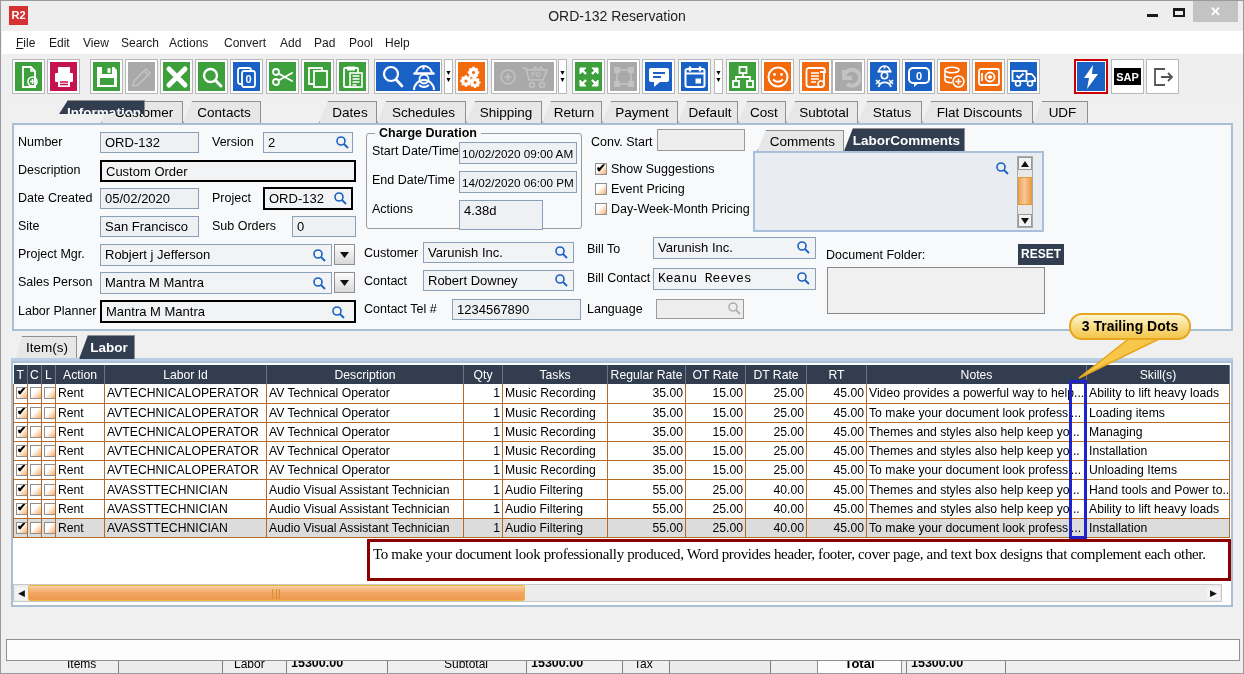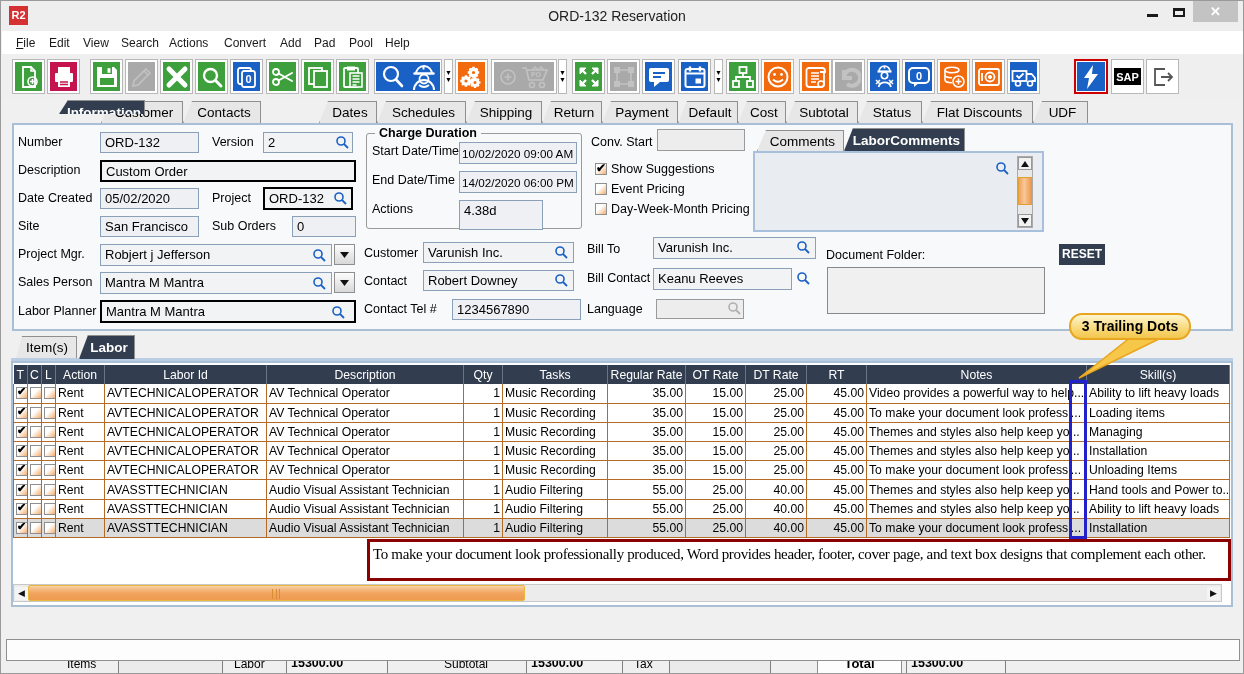--- a/index.html
+++ b/index.html
@@ -595,21 +595,21 @@
   <div class="cb" style="left:594px; top:202px;"></div>
   <span class="lbl" style="left:610px; top:201px;">Day-Week-Month Pricing</span>
 
   <span class="lbl" style="left:586px; top:241px;">Bill To</span>
   <div class="fld wht" style="left:652px; top:236px; width:163px; height:22px;">Varunish Inc.</div>
   <svg class="mag" style="left:795px; top:239px;" viewBox="0 0 14 14">
       <circle cx="6" cy="6" r="4" fill="none" stroke="#1961c4" stroke-width="1.6"></circle>
       <path d="M9 9l4 4" stroke="#1961c4" stroke-width="1.8"></path>
     </svg>
   <span class="lbl" style="left:586px; top:270px;">Bill Contact</span>
-  <div class="fld wht" style="left:652px; top:267px; width:139px; height:22px;">Keanu Reeves</div>
+  <div class="fld wht" style="left:652px; top:267px; width:163px; height:22px;font-family:Liberation Mono, monospace;">Keanu Reeves</div>
   <svg class="mag" style="left:795px; top:270px;" viewBox="0 0 14 14">
       <circle cx="6" cy="6" r="4" fill="none" stroke="#1961c4" stroke-width="1.6"></circle>
       <path d="M9 9l4 4" stroke="#1961c4" stroke-width="1.8"></path>
     </svg>
   <span class="lbl" style="left:586px; top:301px;">Language</span>
   <div class="fld dis" style="left:655px; top:298px; width:88px; height:20px;"></div>
   <svg class="mag" style="left:726px; top:300px;" viewBox="0 0 14 14">
       <circle cx="6" cy="6" r="4" fill="none" stroke="#b0b0b0" stroke-width="1.6"></circle>
       <path d="M9 9l4 4" stroke="#b0b0b0" stroke-width="1.8"></path>
     </svg>
@@ -626,21 +626,21 @@
             <path d="M4 0L8 6H0z" fill="#111"></path>
           </svg></div>
       <div id="cthumb"></div>
       <div class="sbtn" style="bottom:0;"><svg width="8" height="6" viewBox="0 0 8 6" style="margin-top:3px;">
             <path d="M4 6L0 0h8z" fill="#111"></path>
           </svg></div>
     </div>
   </div>
 
   <span class="lbl" style="left:825px; top:247px;">Document Folder:</span>
-  <div style="position:absolute; left:1017px; top:243px; width:46px; height:21px; background:#323e50; color:#fff; font-weight:bold; font-size:12px; text-align:center; line-height:21px;margin-left:41px;">RESET</div>
+  <div style="position:absolute; left:1017px; top:243px; width:46px; height:21px; background:#323e50; color:#fff; font-weight:bold; font-size:12px; text-align:center; line-height:21px;">RESET</div>
   <div style="position:absolute; left:826px; top:266px; width:218px; height:47px; background:#f0f0f0; border:1px solid #888;"></div>
 </div>
 
 <div id="tabs2">
   <div class="tab" style="left:12px; top:335px; width:64px; height:32px;">Item(s)</div>
   <div class="tab sel" style="left:78px; top:334px; width:56px; height:24px; line-height:23px;">Labor</div>
 </div>
 <div id="tabs2-line"></div>
 <div id="panel2">
   <table id="grid">

